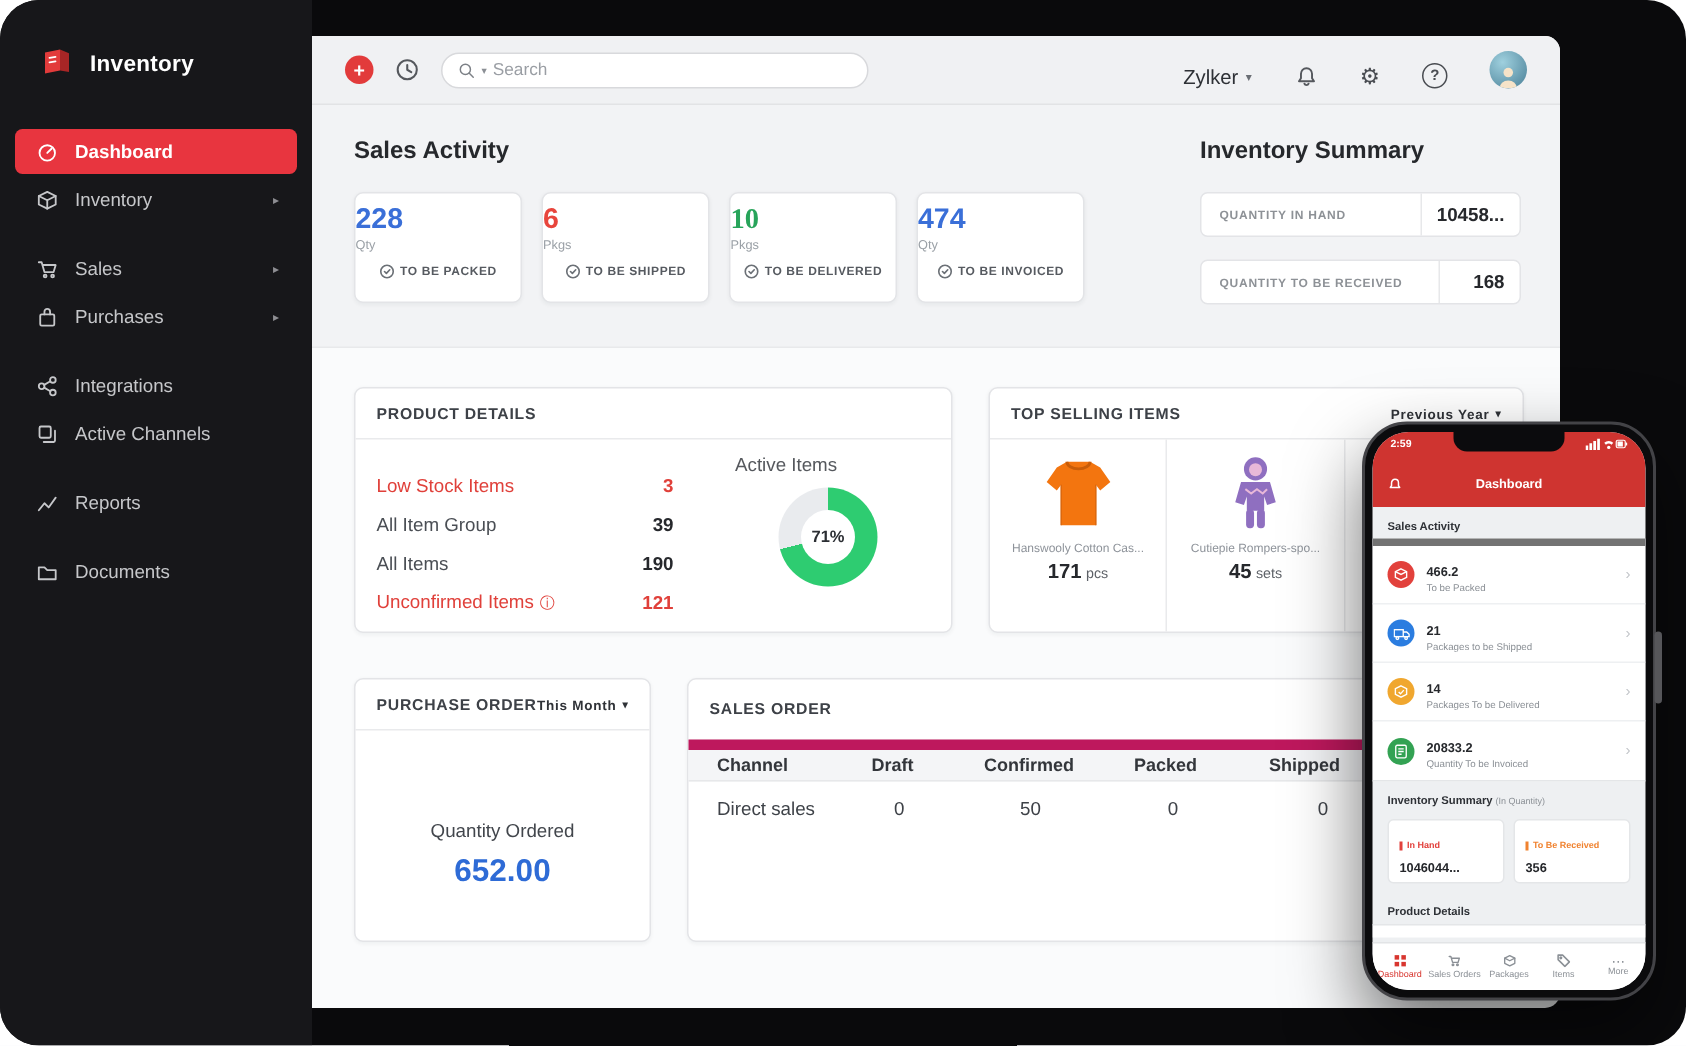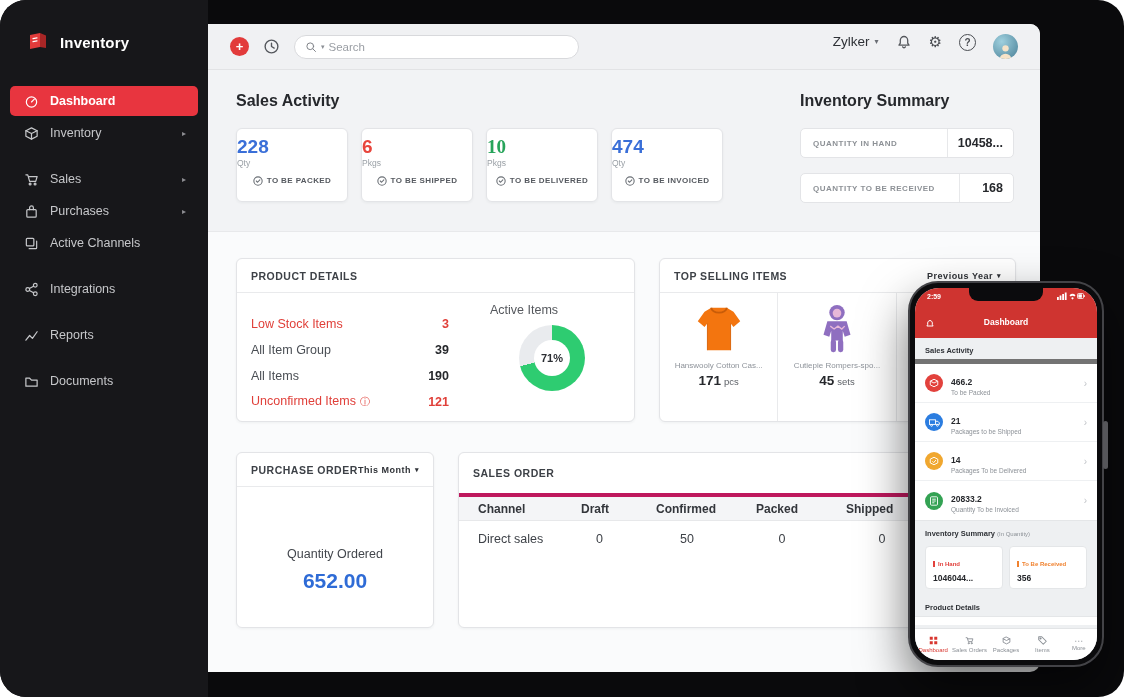--- a/index.html
+++ b/index.html
@@ -19,21 +19,21 @@
   
   .window{position:absolute;left:208px;top:24px;width:832px;height:648px;background:#fafbfc;border-radius:0 10px 10px 0;overflow:hidden}
   .band{position:absolute;left:0;top:46px;width:100%;height:162px;background:#f2f3f5;border-bottom:1px solid #e8e9eb}
   .topbar{position:absolute;left:0;top:0;width:100%;height:46px;background:#f0f1f3;border-bottom:1px solid #e2e3e5;display:flex;align-items:center;padding:0 22px;gap:14px;z-index:3}
   .add-btn{width:19px;height:19px;border-radius:50%;background:#e23b3b;color:#fff;font-size:13px;font-weight:bold;border:none;display:flex;align-items:center;justify-content:center;cursor:pointer}
   .icon-btn{background:none;border:none;color:#55585d;display:flex;align-items:center;cursor:pointer;padding:0}
   .searchbox{width:285px;height:24px;background:#fff;border:1px solid #d8d9dc;border-radius:12px;display:flex;align-items:center;padding:0 10px;gap:4px;color:#7c8086}
   .search-caret{font-size:7px;color:#8b8f95}
   .search-input{border:none;outline:none;background:transparent;font-size:11.5px;color:#33363b;width:100%;font-family:Liberation Sans, sans-serif}
   .search-input::placeholder{color:#9a9ea4}
-  .top-right{margin-left:auto;display:flex;align-items:flex-start;gap:17px}
+  .top-right{margin-left:auto;display:flex;align-items:flex-end;gap:28px}
   .org{display:flex;align-items:center;gap:5px;font-size:13.5px;color:#2e3136;cursor:pointer}
   .org-caret{font-size:8px;color:#6a6e74}
   .gear-glyph{font-size:15px;line-height:1;color:#4a4d52}
   .help{width:17px;height:17px;border:1.4px solid #4a4d52;border-radius:50%;font-size:10px;font-weight:bold;justify-content:center;color:#4a4d52}
   .avatar{width:25px;height:25px;border-radius:50%;background:radial-gradient(circle at 35% 30%,#9fd0de,#5e93a8 75%);display:flex;align-items:flex-end;justify-content:center;overflow:hidden;cursor:pointer}
 
   .sec-title{position:absolute;font-size:16px;font-weight:bold;color:#26282c;z-index:2}
   .sa-title{left:28px;top:68px}
   .is-title{left:592px;top:68px}
 
@@ -72,21 +72,21 @@
   .ts-qty{margin-top:3px;font-size:13.5px;font-weight:bold;color:#26282c}
   .ts-unit{font-size:9.5px;font-weight:normal;color:#5d6167;margin-left:3px}
 
   #purchase-order{left:28px;top:428px;width:198px;height:176px}
   .po-body{text-align:center;padding-top:60px}
   .po-label{font-size:12.5px;color:#42464c}
   .po-value{margin-top:8px;font-size:21px;font-weight:bold;color:#2e6bd6}
 
   #sales-order{left:250px;top:428px;width:558px;height:176px}
   .so-title{height:40px;display:flex;align-items:center;padding:0 14px;font-size:10.5px;font-weight:bold;color:#3d4147;letter-spacing:.5px}
-  .so-hrow{display:flex;align-items:center;height:28px;background:#f4f5f7;border-top:4px solid #be185d;border-bottom:1px solid #e7e8ea;font-size:12px;font-weight:bold;color:#33363b}
+  .so-hrow{display:flex;align-items:center;height:28px;background:#f4f5f7;border-top:7px solid #be185d;border-bottom:1px solid #e7e8ea;font-size:12px;font-weight:bold;color:#33363b}
   .so-row{display:flex;align-items:center;height:36px;font-size:12.5px;color:#3e4248;cursor:pointer}
   .so-c{padding-left:19px}
   .so-c1{width:103px}.so-c2{width:75px}.so-c3{width:100px}.so-c4{width:90px}.so-c5{width:110px}
   .so-row .so-c2,.so-row .so-c3,.so-row .so-c4,.so-row .so-c5{text-align:center;padding-left:0}
 
   
   .phone{position:absolute;left:908px;top:281px;width:196px;height:386px;background:#0b0b0d;border:2px solid #434347;border-radius:30px;box-shadow:0 22px 48px rgba(0,0,0,.55);z-index:10}
   .phone-side-btn{position:absolute;right:-6px;top:138px;width:5px;height:48px;background:#56565a;border-radius:3px}
   .screen{position:absolute;inset:5px;border-radius:24px;background:#eef0f2;overflow:hidden}
   .p-header{height:50px;background:#cf3430;position:relative}
@@ -155,35 +155,35 @@
         <span class="mi-caret">▸</span>
       </div>
       <div class="menu-item">
         <svg class="ic" width="15" height="15" viewBox="0 0 16 16">
             <rect x="3" y="6" width="10" height="8" rx="1"></rect>
             <path d="M6 6 V4 a2 2 0 0 1 4 0 v2"></path>
           </svg>
         <span>Purchases</span>
         <span class="mi-caret">▸</span>
       </div>
-      <div class="menu-item">
-        <svg class="ic" width="15" height="15" viewBox="0 0 16 16">
-            <rect x="2.5" y="2.5" width="8" height="8" rx="1"></rect>
-            <path d="M13.5 5.5 V12.5 a1 1 0 0 1 -1 1 H5.5"></path>
-          </svg>
-        <span>Active Channels</span>
-      </div>
       <div class="menu-item gap-before">
         <svg class="ic" width="15" height="15" viewBox="0 0 16 16">
             <circle cx="4" cy="8" r="2"></circle>
             <circle cx="12" cy="3.5" r="2"></circle>
             <circle cx="12" cy="12.5" r="2"></circle>
             <path d="M5.8 7 L10.2 4.5 M5.8 9 L10.2 11.5"></path>
           </svg>
         <span>Integrations</span>
+      </div>
+      <div class="menu-item">
+        <svg class="ic" width="15" height="15" viewBox="0 0 16 16">
+            <rect x="2.5" y="2.5" width="8" height="8" rx="1"></rect>
+            <path d="M13.5 5.5 V12.5 a1 1 0 0 1 -1 1 H5.5"></path>
+          </svg>
+        <span>Active Channels</span>
       </div>
       <div class="menu-item gap-before">
         <svg class="ic" width="15" height="15" viewBox="0 0 16 16">
             <path d="M2 13 L6 8 L9 11 L14 4"></path>
           </svg>
         <span>Reports</span>
       </div>
       <div class="menu-item gap-before">
         <svg class="ic" width="15" height="15" viewBox="0 0 16 16">
             <path d="M2 4.5 H6 L8 6.5 H14 V13 H2 Z"></path>

